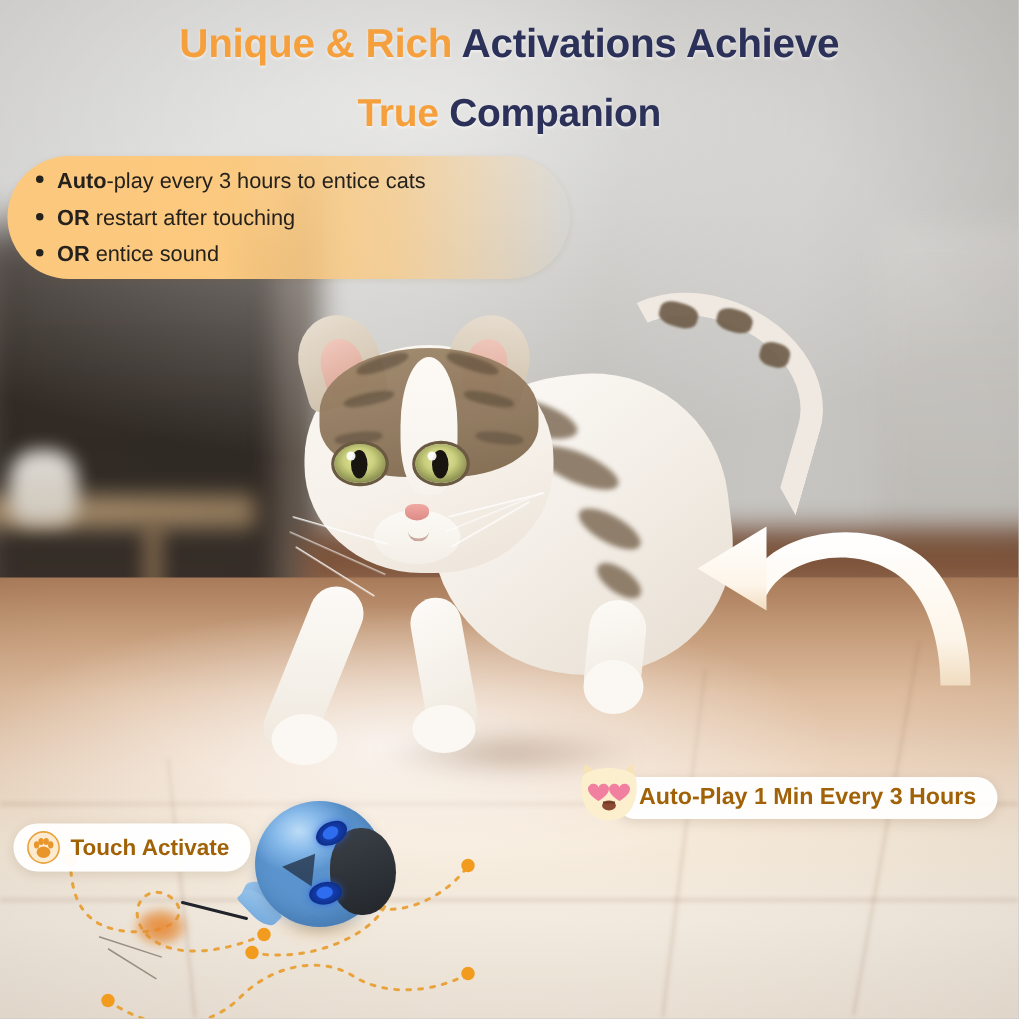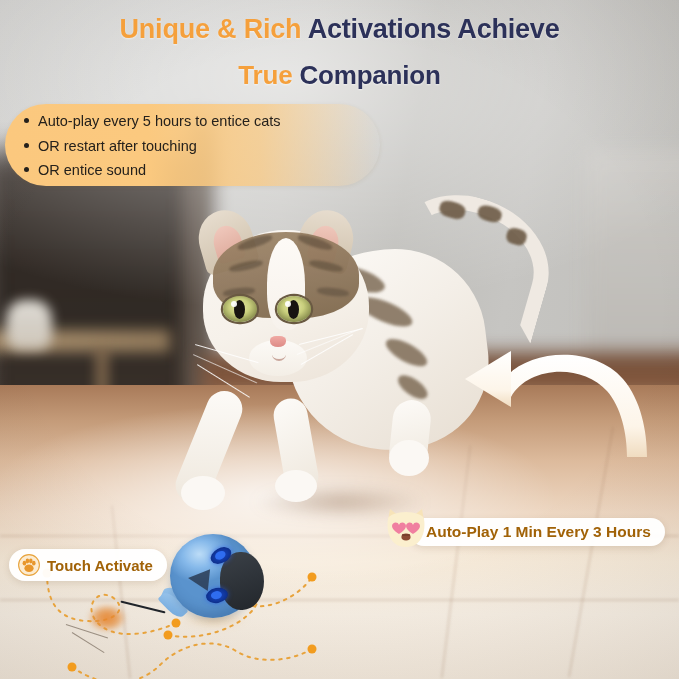--- a/index.html
+++ b/index.html
@@ -92,21 +92,21 @@
   .bullet-list{
     position:absolute;left:24px;top:109px;width:350px;margin:0;padding:0;list-style:none;
   }
   .bullet-list li{
     display:block;color:#25211c;font-size:14.5px;line-height:24.5px;white-space:nowrap;
   }
   .bullet-list li .dot{
     display:inline-block;width:5px;height:5px;border-radius:50%;
     background:#25211c;vertical-align:middle;margin:0 9px 3px 0;
   }
-  .bullet-list li b{font-weight:normal;}
+  .bullet-list li b{font-weight:bold;}
 
   
   .cat{position:absolute;left:175px;top:188px;width:340px;height:350px;}
   .cat *{position:absolute;}
   .cat-shadow{
     left:40px;top:292px;width:250px;height:44px;border-radius:50%;
     background:radial-gradient(50% 50%,rgba(120,80,48,.40),rgba(120,80,48,0) 70%);
     filter:blur(7px);
   }
   .cat-tail{
@@ -291,21 +291,21 @@
     </span>
     <span class="hl-line l2">
       <span class="hl-orange">True</span>
       <span class="hl-navy">Companion</span>
     </span>
   </div>
 
   <div class="bullet-panel"></div>
   <ul class="bullet-list">
     <li>
-      <span class="dot"></span><b>Auto</b><span>-play every 5 hours to  entice cats</span>
+      <span class="dot"></span><b>Auto</b><span>-play every 3 hours to  entice cats</span>
     </li>
     <li>
       <span class="dot"></span><b>OR</b><span> restart after touching</span>
     </li>
     <li>
       <span class="dot"></span><b>OR</b><span> entice sound</span>
     </li>
   </ul>
 
   <div class="cat">

